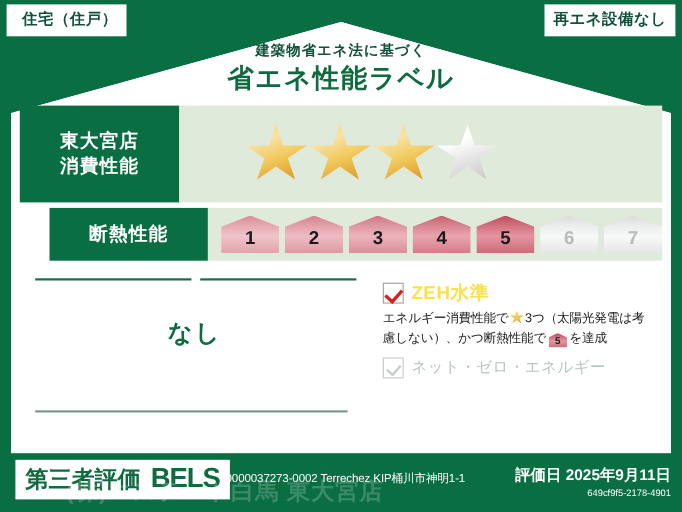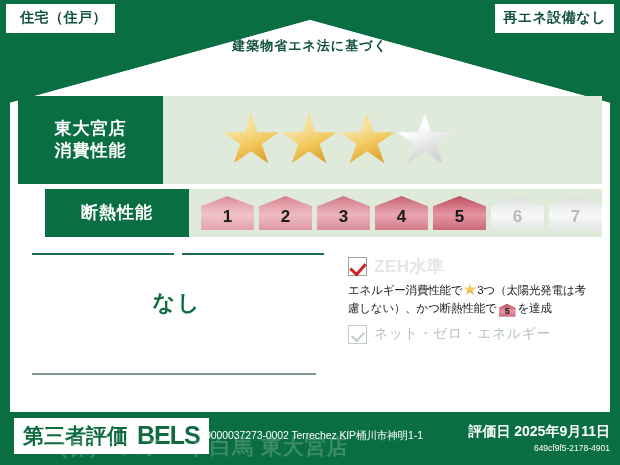--- a/index.html
+++ b/index.html
@@ -156,21 +156,21 @@
     left: 4px; top: 2px; width: 7px; height: 12px;
     border: solid #d32020; border-width: 0 3px 3px 0;
     transform: rotate(42deg);
   }
   .checkbox.off { border-color: #c2cac6; }
   .checkbox.off::after {
     border-color: #c2cac6; border-width: 0 2px 2px 0;
     left: 5px; top: 3px; width: 6px; height: 10px;
   }
   .zeh-title {
-    font-size: 17px; font-weight: bold; color: #e5e5e5; letter-spacing: 0.5px; text-align: center;
+    font-size: 17px; font-weight: bold; color: #fde047; letter-spacing: 0.5px; text-align: center;
   }
   .zeh-desc {
     font-size: 11.5px; color: #1a1a1a; line-height: 1.55;
     margin-top: 4px; letter-spacing: -0.2px;
     width: 246px;
   }
   .mini-star {
     display: inline-block; width: 13px; height: 13px;
     vertical-align: -2px; margin: 0 1px;
     background: linear-gradient(160deg,#f7e2a4 0%, #f2c95d 50%, #d79a28 100%);
@@ -236,20 +236,21 @@
 
   <div class="roof"></div>
   <div class="roof-inner"></div>
 
   <div class="corner-badge badge-left">住宅（住戸）</div>
 
   <div class="corner-badge badge-right">再エネ設備なし</div>
 
   <div class="title-wrap">
     <div class="title-sub">建築物省エネ法に基づく</div>
+    <div class="title-main">省エネ性能ラベル</div>
   </div>
 
   <div class="card">
 
     <div class="perf-row row-energy">
       <div class="perf-label">
         <div>
           <div>東大宮店</div>
           <div>消費性能</div>
         </div>

